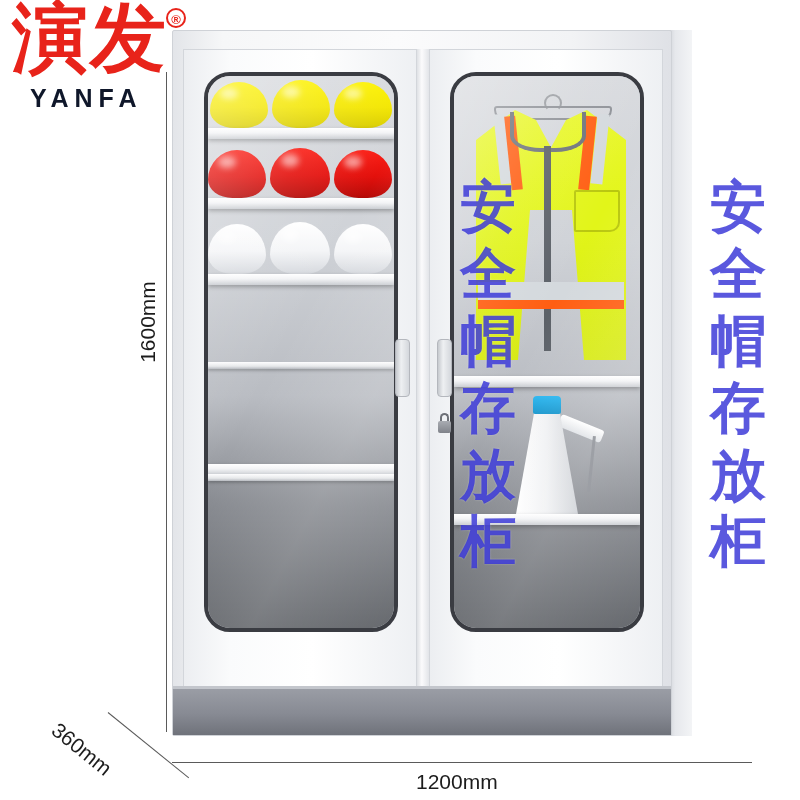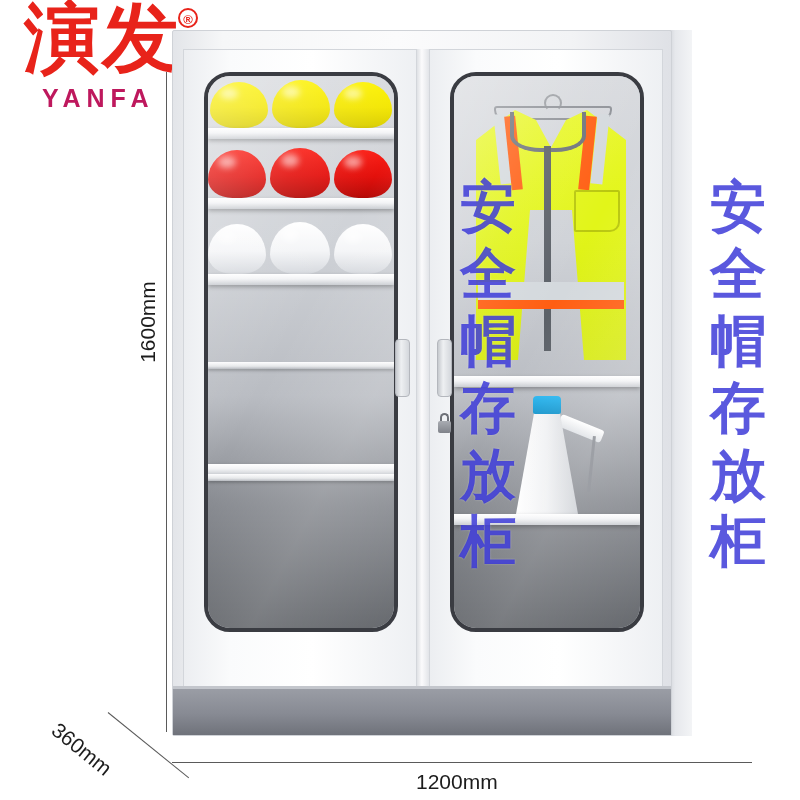--- a/index.html
+++ b/index.html
@@ -11,21 +11,21 @@
     width: 800px;
     height: 800px;
     position: relative;
     overflow: hidden;
     font-family: "Liberation Sans", "DejaVu Sans", sans-serif;
   }
 
   
   #brand-logo {
     position: absolute;
-    left: 20px;
+    left: 8px;
     top: 6px;
     width: 175px;
     height: 112px;
   }
   #brand-logo .logo-cn {
     position: absolute;
     left: 4px;
     top: -6px;
     font-size: 76px;
     font-weight: bold;
@@ -49,21 +49,21 @@
     text-align: center;
     line-height: 19px;
     box-sizing: border-box;
   }
   #brand-logo .logo-en {
     position: absolute;
     left: 22px;
     top: 80px;
     font-size: 25px;
     font-weight: bold;
-    color: #be185d;
+    color: #0f172a;
     letter-spacing: 6px;
     line-height: 1;
     white-space: nowrap;
   }
 
   
   .dim-line {
     position: absolute;
     background: #5a5a5a;
   }

